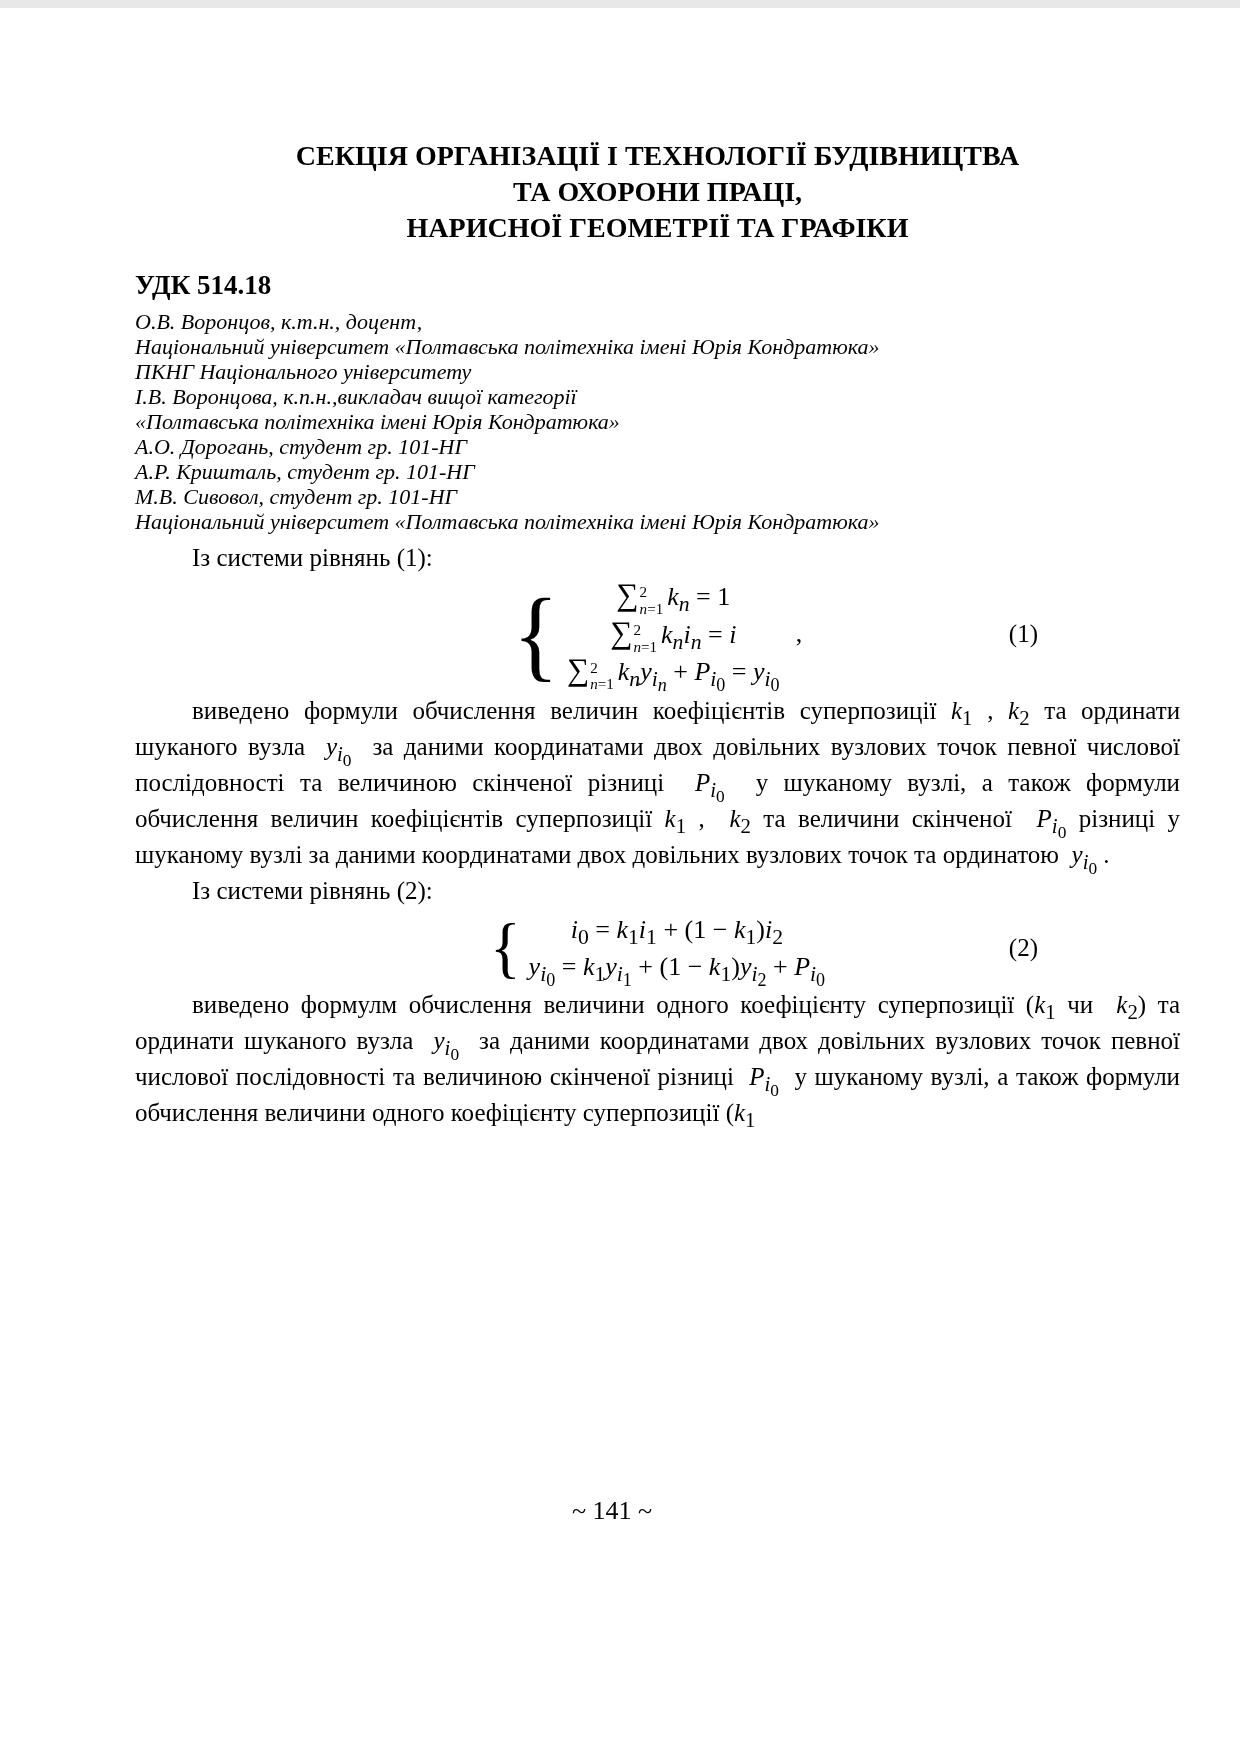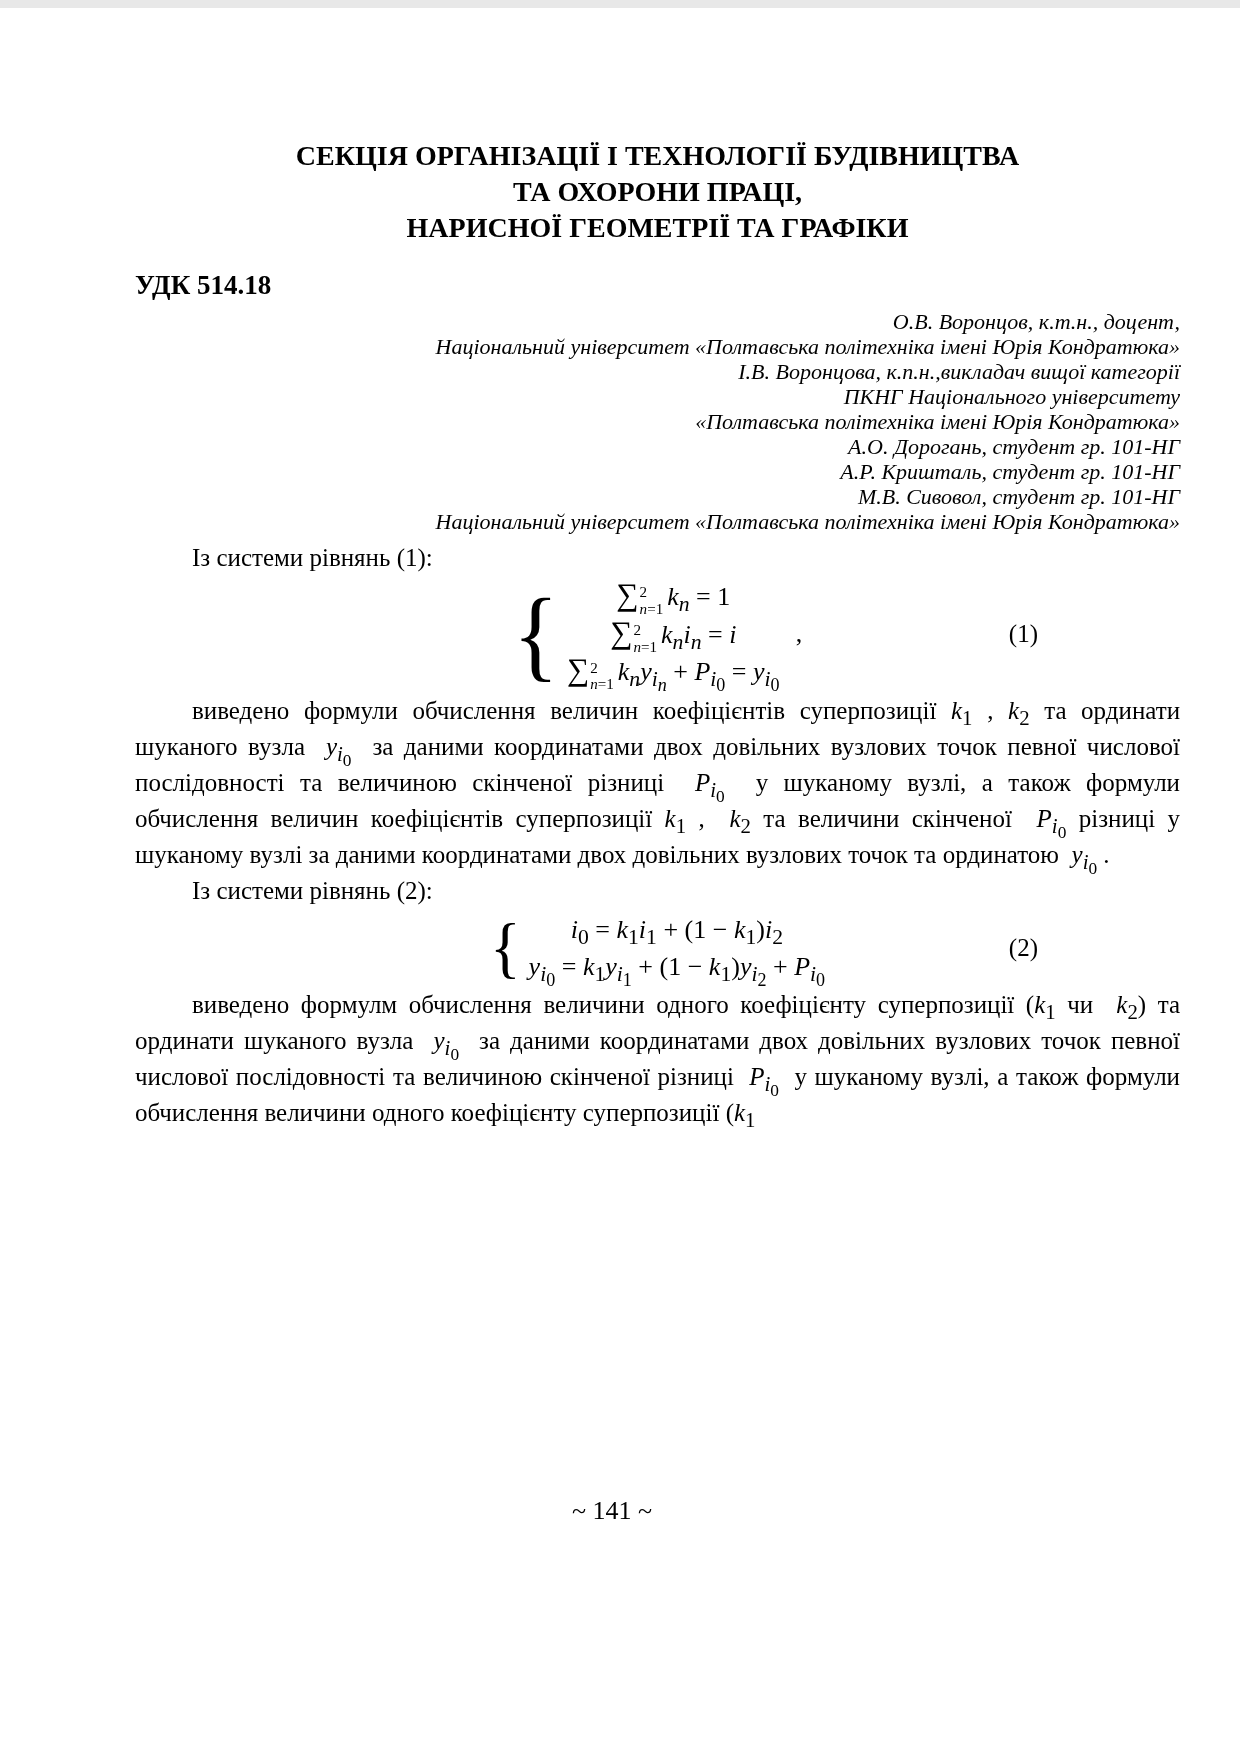--- a/index.html
+++ b/index.html
@@ -25,21 +25,21 @@
   }
   .udc {
     font-size: 27px;
     font-weight: bold;
     margin: 0 0 8px 0;
   }
   .authors {
     font-size: 22px;
     line-height: 25px;
     font-style: italic;
-    text-align: right;
+    text-align: left;
     margin: 0 0 6px 0;
   }
   .paper-title {
     font-size: 29px;
     line-height: 38px;
     font-weight: bold;
     text-align: center;
     white-space: pre-line;
     margin: 6px 0 10px 0;
   }
@@ -105,22 +105,22 @@
 
   <div class="section-header">СЕКЦІЯ ОРГАНІЗАЦІЇ І ТЕХНОЛОГІЇ БУДІВНИЦТВА
 ТА ОХОРОНИ ПРАЦІ,
 НАРИСНОЇ ГЕОМЕТРІЇ ТА ГРАФІКИ</div>
 
   <div class="udc">УДК 514.18</div>
 
   <div class="authors">
     <div>О.В. Воронцов, к.т.н., доцент,</div>
     <div>Національний університет «Полтавська політехніка імені Юрія Кондратюка»</div>
+    <div>ПКНГ Національного університету</div>
     <div>І.В. Воронцова, к.п.н.,викладач вищої категорії</div>
-    <div>ПКНГ Національного університету</div>
     <div>«Полтавська політехніка імені Юрія Кондратюка»</div>
     <div>А.О. Дорогань, студент гр. 101-НГ</div>
     <div>А.Р. Кришталь, студент гр. 101-НГ</div>
     <div>М.В. Сивовол, студент гр. 101-НГ</div>
     <div>Національний університет «Полтавська політехніка імені Юрія Кондратюка»</div>
   </div>
 
 
 
   <p class="body-par indent">Із системи рівнянь (1):</p>

